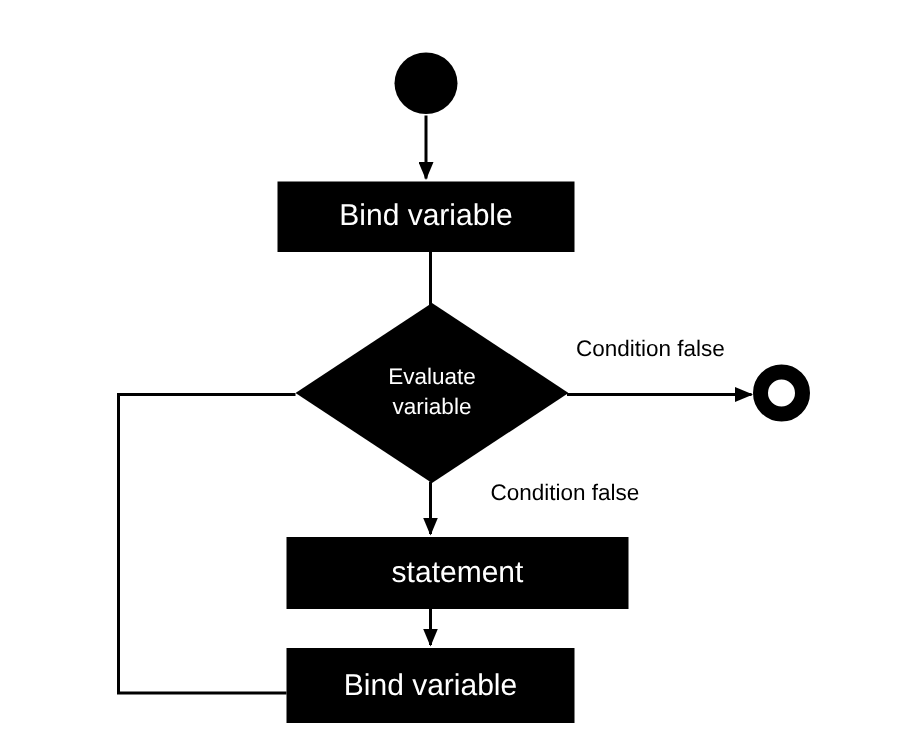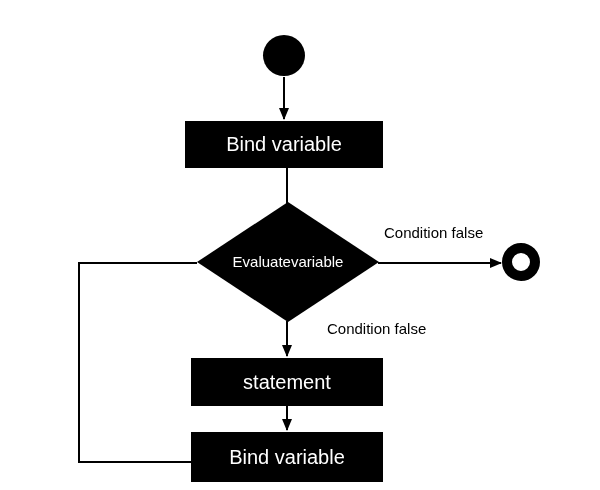--- a/index.html
+++ b/index.html
@@ -20,21 +20,21 @@
     position: absolute;
     background: #000000;
     color: #ffffff;
     display: flex;
     align-items: center;
     justify-content: center;
     font-size: 20px;
     box-sizing: border-box;
   }
   .rect-top    { left: 185px; top: 121px; width: 198px; height: 47px; }
-  .rect-stmt   { left: 191px; top: 358px; width: 192px; height: 48px; }
+  .rect-stmt   { left: 191px; top: 358px; width: 228px; height: 48px; }
   .rect-bottom { left: 191px; top: 432px; width: 192px; height: 50px; }
   .start-node {
     position: absolute;
     left: 263px; top: 35px;
     width: 42px; height: 41px;
     background: #000000;
     border-radius: 50%;
   }
   .end-node {
     position: absolute;
@@ -53,20 +53,21 @@
   .diamond-shape {
     position: absolute;
     inset: 0;
     background: #000000;
     clip-path: polygon(50% 0, 100% 50%, 50% 100%, 0 50%);
   }
   .diamond-text {
     position: absolute;
     inset: 0;
     display: flex;
+    flex-direction: column;
     align-items: center;
     justify-content: center;
     color: #ffffff;
     font-size: 15px;
     line-height: 20px;
     text-align: center;
   }
   .edge-label {
     position: absolute;
     color: #000000;

